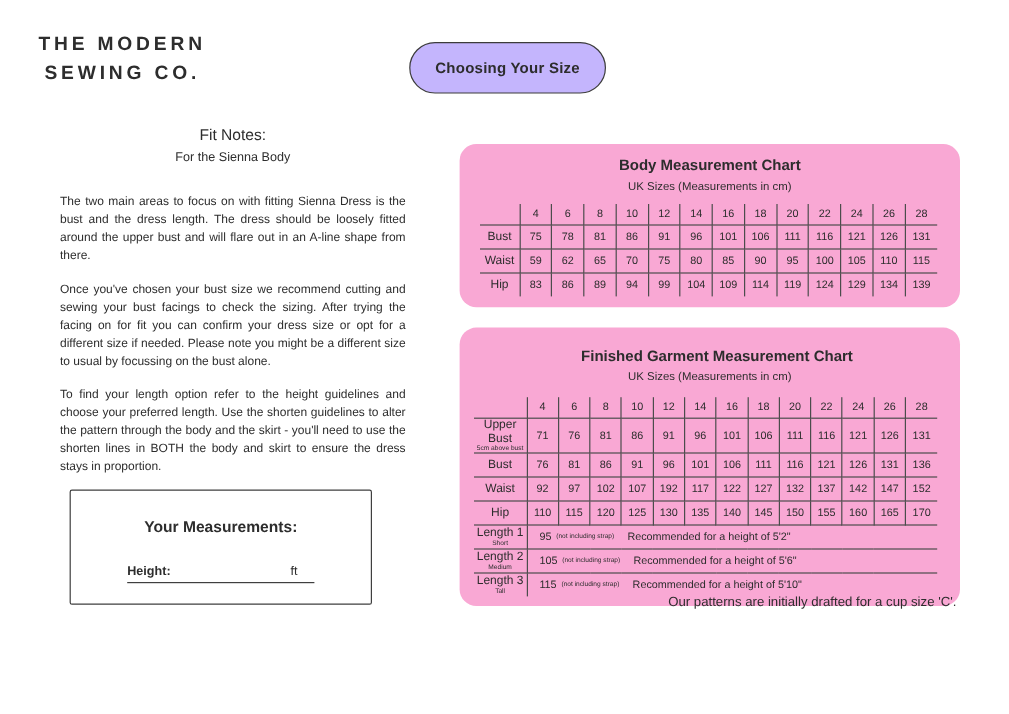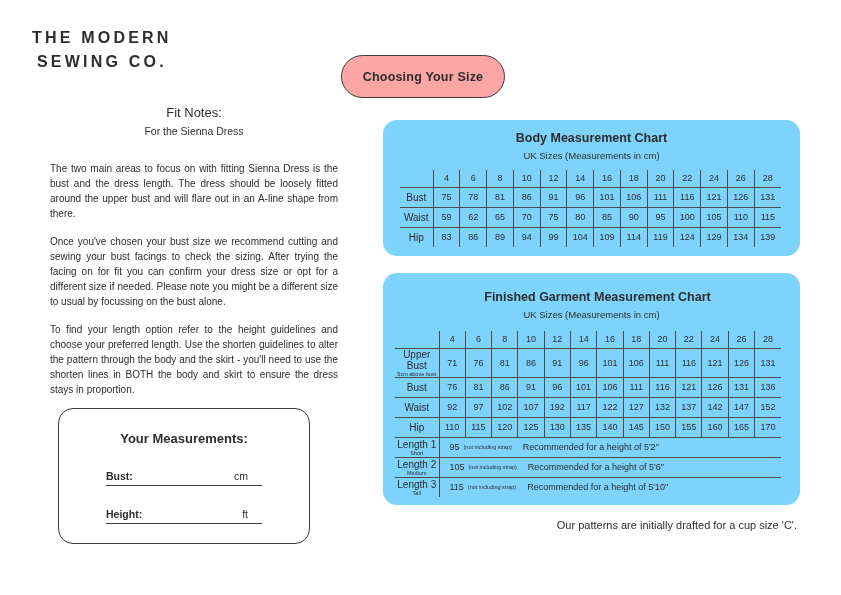--- a/index.html
+++ b/index.html
@@ -7,43 +7,43 @@
   .page {
     position:relative; width:841px; height:595px; background:#ffffff;
     font-family:"Liberation Sans", sans-serif; color:#2d2d2d; overflow:hidden;
   }
 
   
   .logo { position:absolute; left:32px; top:26px; font-size:16px; font-weight:bold;
           letter-spacing:3.2px; line-height:1.5; }
   .logo-l2 { padding-left:5px; }
   .pill { position:absolute; left:341px; top:35px; width:164px; height:43px;
-          border:1.3px solid #3c3c3c; border-radius:22px; background:#fca5a5;
+          border:1.3px solid #3c3c3c; border-radius:22px; background:#c4b5fd;
           display:flex; align-items:center; justify-content:center;
-          font-size:12.5px; font-weight:bold; letter-spacing:.2px;margin-top:20px; }
+          font-size:12.5px; font-weight:bold; letter-spacing:.2px; }
 
   
   .fit-notes { position:absolute; left:50px; top:105px; width:288px; }
   .fn-head { font-size:13px; font-weight:normal; text-align:center; }
   .fn-sub  { font-size:10.5px; text-align:center; margin-top:5px; }
   .fn-paras { margin-top:24px; }
   .fn-para { font-size:10px; line-height:1.5; text-align:justify; margin-bottom:13px; }
 
   
-  .measure-box { position:absolute; left:58px; top:408px; width:252px; height:136px;
-                 border:1.3px solid #3f3f3f; border-radius:15px; background:#fff; }
+  .measure-box { position:absolute; left:58px; top:408px; width:252px; height:96px;
+                 border:1.3px solid #3f3f3f; border-radius:2px; background:#fff; }
   .mb-head { text-align:center; margin-top:22px; font-size:13px; font-weight:bold; }
   .mb-fields { margin:12px auto 0; width:156px; }
   .mb-field { display:flex; justify-content:space-between; align-items:flex-end;
               border-bottom:1.2px solid #3f3f3f; height:28px; margin-top:10px; padding-bottom:3px; }
   .mb-label { font-size:10.5px; font-weight:bold; }
   .mb-unit  { font-size:10.5px; padding-right:14px; }
 
   
-  .panel { position:absolute; left:383px; width:417px; background:#7dd3fc; border-radius:14px; }
+  .panel { position:absolute; left:383px; width:417px; background:#f9a8d4; border-radius:14px; }
   .panel1 { top:120px; height:136px; }
   .panel2 { top:273px; height:232px; }
   .p-title { text-align:center; font-size:12.5px; font-weight:bold; margin-top:11px; }
   .panel2 .p-title { margin-top:17px;padding-left:12px; }
   .p-sub { text-align:center; font-size:9.5px; margin-top:5px; }
 
   .mtable { border-collapse:collapse; table-layout:fixed; position:absolute; }
   .t1 { left:17px; top:50px;  width:381px; }
   .t2 { left:12px; top:58px;  width:386px; }
   .mtable td { border:1px solid #4c4c4c; text-align:center; vertical-align:middle;
@@ -57,53 +57,49 @@
   .header-row td { height:17px; }
   .data-row td { height:20px; }
   .row-label { font-size:10px; line-height:1.1; }
   .row-sublabel { font-size:5.5px; line-height:1.1; }
   .length-cell { text-align:left; }
   .length-inner { display:flex; align-items:center; padding-left:10px; }
   .len-val { font-size:9px; }
   .len-note { font-size:5.5px; margin:0 4px; }
   .len-rec { font-size:9px; margin-left:7px; }
 
-  .footnote { position:absolute; top:519px; right:44px; font-size:11px; }
+  .footnote { position:absolute; top:496px; right:44px; font-size:11px; }
 </style>
 </head>
 <body>
 
 <div class="page">
 
   <div class="logo">
     <div>THE MODERN</div>
     <div class="logo-l2">SEWING CO.</div>
   </div>
 
   <div class="pill">
     <span>Choosing Your Size</span>
   </div>
 
   <section class="fit-notes">
     <h2 class="fn-head">Fit Notes:</h2>
-    <div class="fn-sub">For the Sienna Dress</div>
+    <div class="fn-sub">For the Sienna Body</div>
     <div class="fn-paras">
         <p class="fn-para">The two main areas to focus on with fitting Sienna Dress is the bust and the dress length. The dress should be loosely fitted around the upper bust and will flare out in an A-line shape from there.</p>
         <p class="fn-para">Once you've chosen your bust size we recommend cutting and sewing your bust facings to check the sizing. After trying the facing on for fit you can confirm your dress size or opt for a different size if needed. Please note you might be a different size to usual by focussing on the bust alone.</p>
         <p class="fn-para">To find your length option refer to the height guidelines and choose your preferred length. Use the shorten guidelines to alter the pattern through the body and the skirt - you'll need to use the shorten lines in BOTH the body and skirt to ensure the dress stays in proportion.</p>
       </div>
   </section>
 
   <div class="measure-box">
     <div class="mb-head">Your Measurements:</div>
     <div class="mb-fields">
-        <div class="mb-field">
-          <span class="mb-label">Bust:</span>
-          <span class="mb-unit">cm</span>
-        </div>
         <div class="mb-field">
           <span class="mb-label">Height:</span>
           <span class="mb-unit">ft</span>
         </div>
       </div>
   </div>
 
   <section class="panel panel1">
     <div class="p-title">Body Measurement Chart</div>
     <div class="p-sub">UK Sizes (Measurements in cm)</div>

